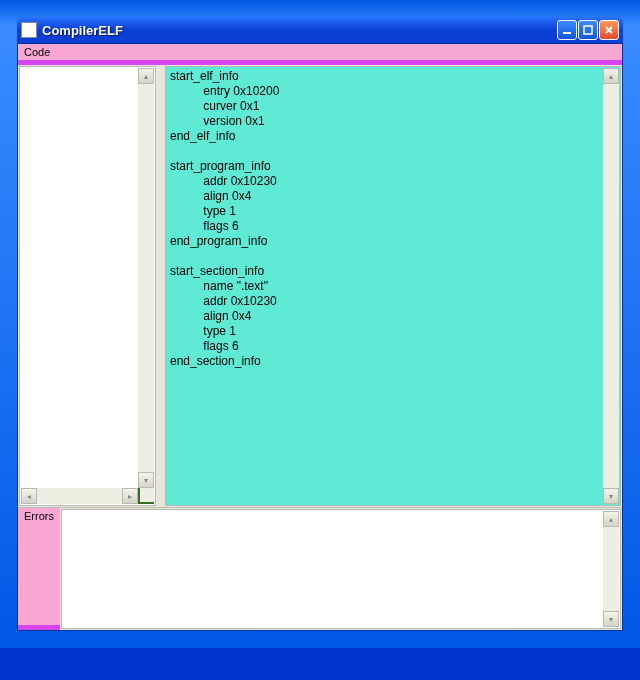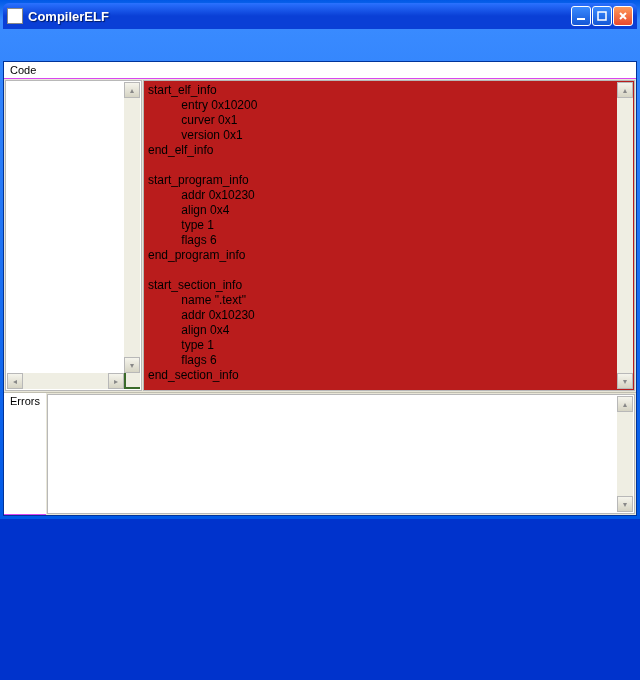--- a/index.html
+++ b/index.html
@@ -7,27 +7,26 @@
   padding: 0;
   width: 640px;
   height: 680px;
   font-family: Tahoma, Arial, sans-serif;
   font-size: 11px;
   overflow: hidden;
   background: #0033cc;
 }
 .window {
   width: 640px;
-  height: 519px;
+  height: 648px;
   background: linear-gradient(to bottom, #0058e6 0%, #3a8bff 4%, #0058e6 100%);
   box-sizing: border-box;
-  padding: 3px;
-  display: flex;
-  flex-direction: column;
-  gap: 32px;
+  padding: 17px;
+  display: flex;
+  flex-direction: column;
 }
 .titlebar {
   height: 26px;
   background: linear-gradient(to bottom, #2a72ff 0%, #0a3fd6 50%, #0a3fd6 100%);
   border-radius: 6px 6px 0 0;
   display: flex;
   align-items: center;
   color: white;
   font-weight: bold;
   font-size: 13px;
@@ -75,22 +74,22 @@
   flex: 1;
   background: #e8e6d8;
   border: 1px solid #003399;
   box-sizing: border-box;
   display: flex;
   flex-direction: column;
 }
 .section-label {
   font-size: 11px;
   padding: 2px 6px;
-  background: #ffffff;
-  border-bottom: 1px solid #d946ef;
+  background: #f9a8d4;
+  border-bottom: 5px solid #d946ef;
 }
 .code-area {
   flex: 1;
   display: flex;
   background: #e8e6d8;
   border-bottom: 1px solid #c0beb0;
   min-height: 0;
 }
 .left-pane {
   width: 137px;
@@ -138,23 +137,23 @@
   width: 16px;
   height: 16px;
   border: 2px solid #3a6a2a;
   border-top: none;
   border-right: none;
   box-sizing: border-box;
   background: #efeee3;
 }
 .right-pane {
   flex: 1;
-  background: #b91c1c;
-  border: 1px solid #b8b8b8;
-  margin: 1px 1px 1px 0;
+  background: #5eead4;
+  border: 1px solid #b8b8b8;
+  margin: 1px 1px 1px 8px;
   position: relative;
   box-sizing: border-box;
 }
 .right-pane .text {
   position: absolute;
   top: 2px; left: 4px; right: 18px; bottom: 2px;
   white-space: pre;
   font-family: Tahoma, Arial, sans-serif;
   font-size: 12px;
   line-height: 15px;

